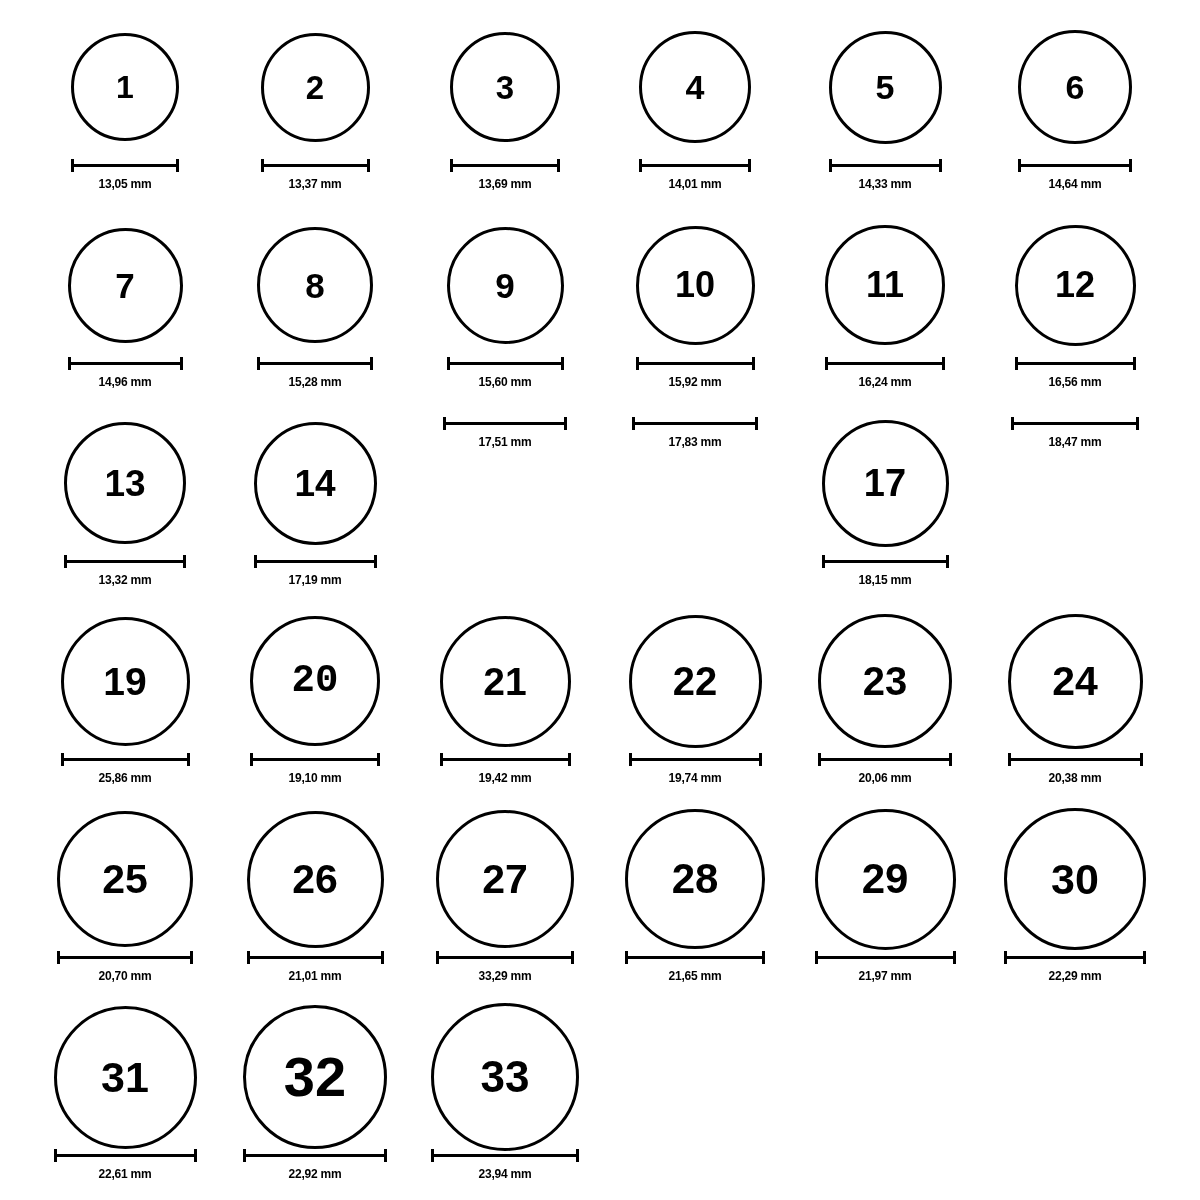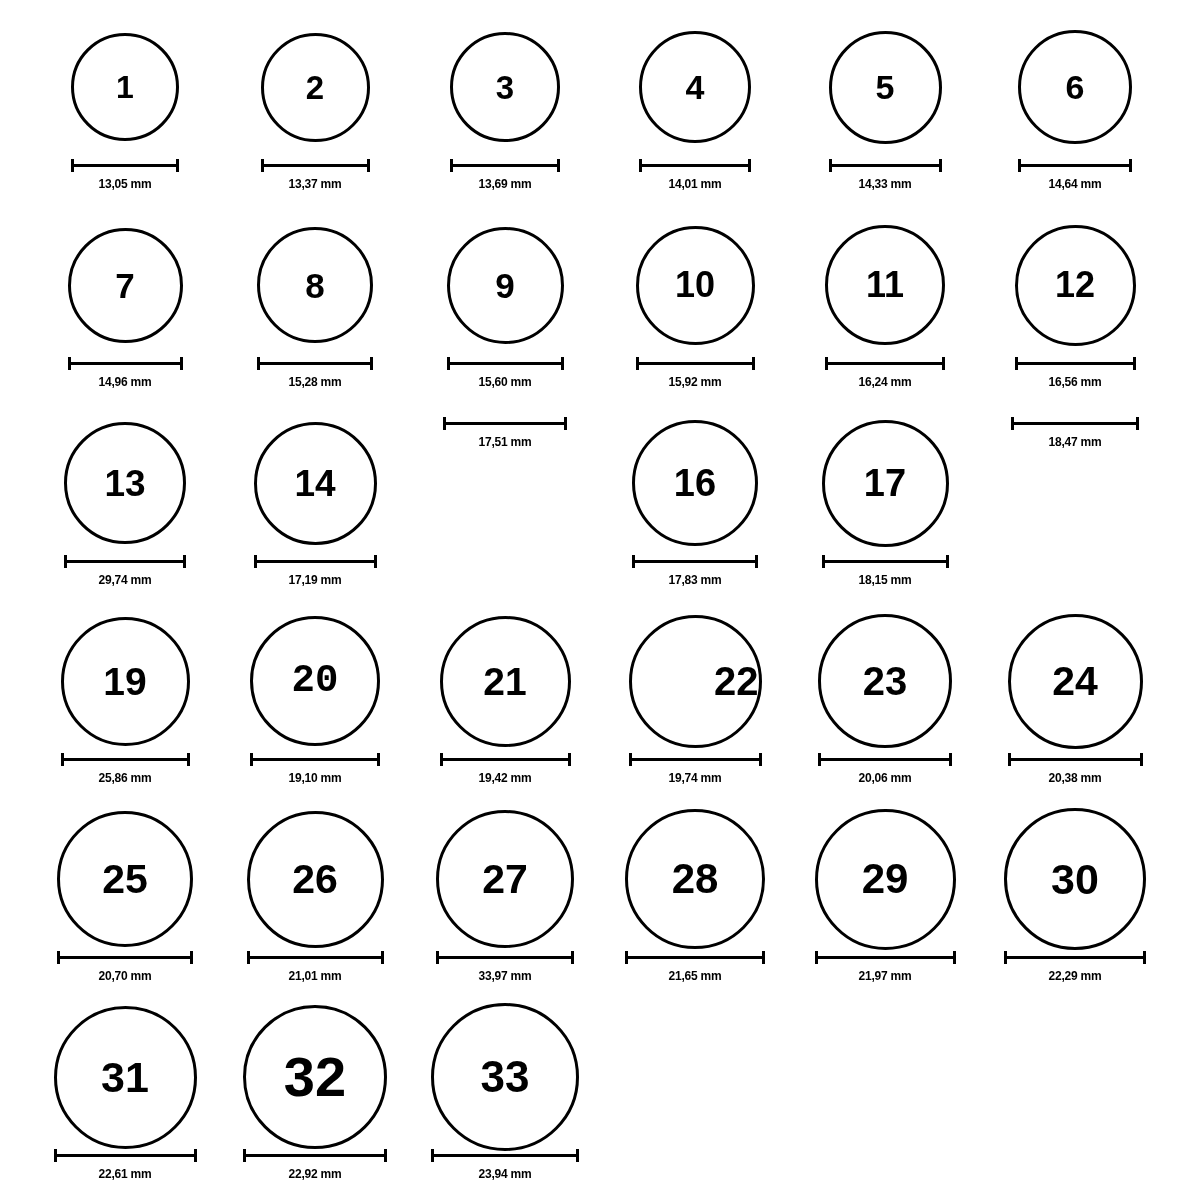--- a/index.html
+++ b/index.html
@@ -275,21 +275,21 @@
           <div class="circle" style="width: 122px; height: 122px;">
             <span style="font-size: 37px;">13</span>
           </div>
         </div>
         <div class="measure">
           <div class="bar" style="width: 122px;">
             <div class="cap-l"></div>
             <div class="cap-r"></div>
           </div>
         </div>
-        <div class="mm-label">29,74 mm</div>
+        <div class="mm-label">13,32 mm</div>
       </div>
       <div class="cell">
         <div class="circle-wrap">
           <div class="circle" style="width: 123px; height: 123px;">
             <span style="font-size: 37px; text-align: center;">14</span>
           </div>
         </div>
         <div class="measure">
           <div class="bar" style="width: 123px;">
             <div class="cap-l"></div>
@@ -301,25 +301,20 @@
       <div class="cell">
         <div class="measure">
           <div class="bar" style="width: 124px;">
             <div class="cap-l"></div>
             <div class="cap-r"></div>
           </div>
         </div>
         <div class="mm-label">17,51 mm</div>
       </div>
       <div class="cell">
-        <div class="circle-wrap">
-          <div class="circle" style="width: 126px; height: 126px;">
-            <span style="font-size: 38px;">16</span>
-          </div>
-        </div>
         <div class="measure">
           <div class="bar" style="width: 126px;">
             <div class="cap-l"></div>
             <div class="cap-r"></div>
           </div>
         </div>
         <div class="mm-label">17,83 mm</div>
       </div>
       <div class="cell">
         <div class="circle-wrap">
@@ -381,21 +376,21 @@
         <div class="measure">
           <div class="bar" style="width: 131px;">
             <div class="cap-l"></div>
             <div class="cap-r"></div>
           </div>
         </div>
         <div class="mm-label">19,42 mm</div>
       </div>
       <div class="cell">
         <div class="circle-wrap">
-          <div class="circle" style="width: 133px; height: 133px; justify-content: flex-end;">
+          <div class="circle" style="width: 133px; height: 133px;">
             <span style="font-size: 40px;">22</span>
           </div>
         </div>
         <div class="measure">
           <div class="bar" style="width: 133px;">
             <div class="cap-l"></div>
             <div class="cap-r"></div>
           </div>
         </div>
         <div class="mm-label">19,74 mm</div>
@@ -461,21 +456,21 @@
           <div class="circle" style="width: 138px; height: 138px;">
             <span style="font-size: 41px;">27</span>
           </div>
         </div>
         <div class="measure">
           <div class="bar" style="width: 138px;">
             <div class="cap-l"></div>
             <div class="cap-r"></div>
           </div>
         </div>
-        <div class="mm-label">33,97 mm</div>
+        <div class="mm-label">33,29 mm</div>
       </div>
       <div class="cell">
         <div class="circle-wrap">
           <div class="circle" style="width: 140px; height: 140px;">
             <span style="font-size: 42px;">28</span>
           </div>
         </div>
         <div class="measure">
           <div class="bar" style="width: 140px;">
             <div class="cap-l"></div>

